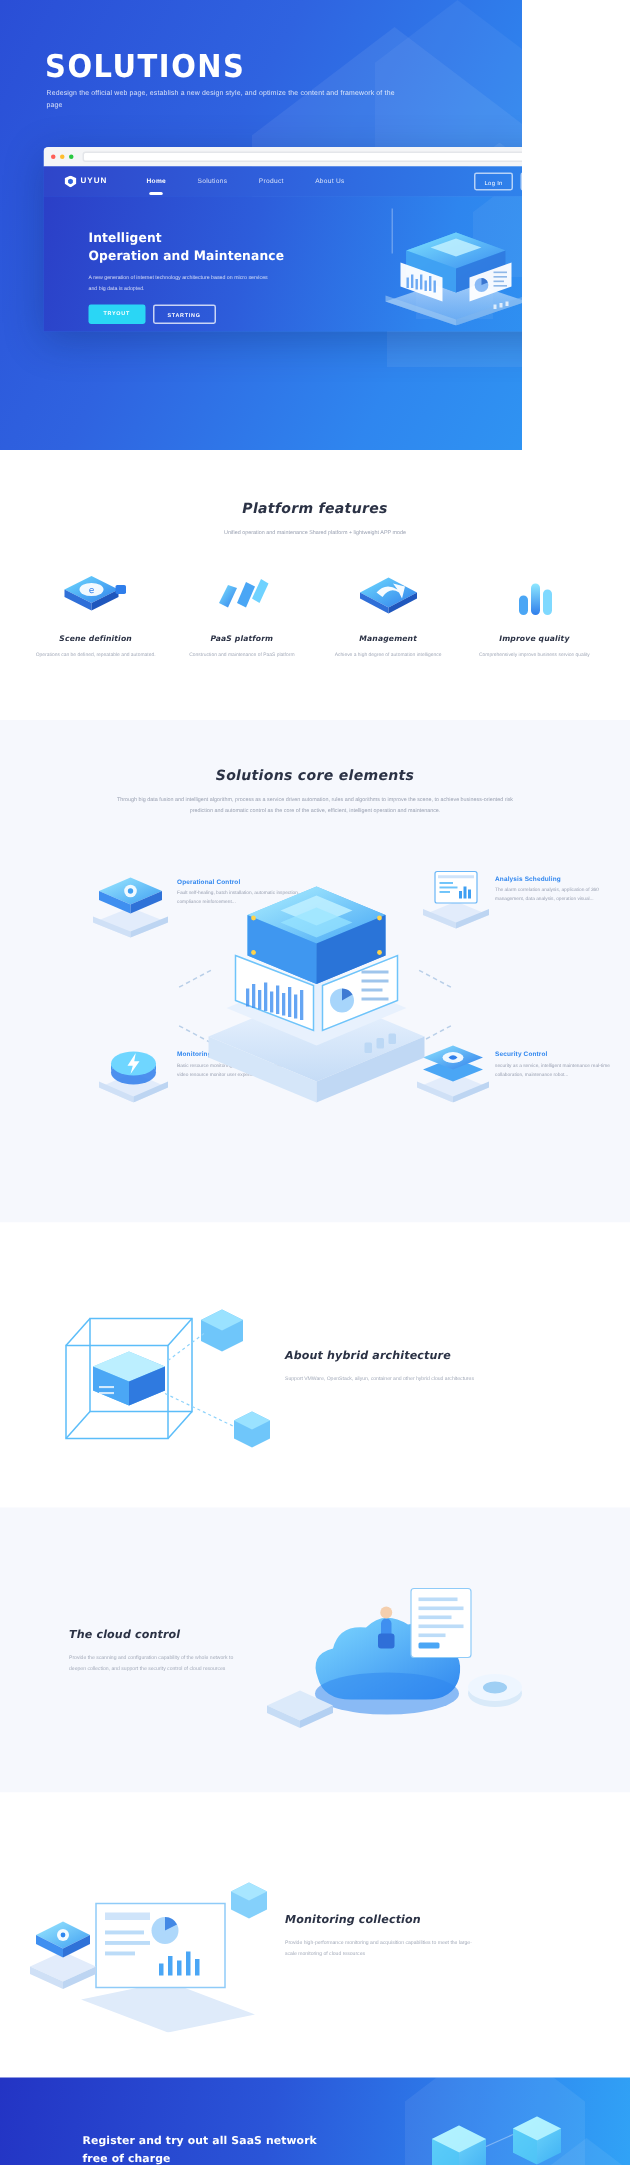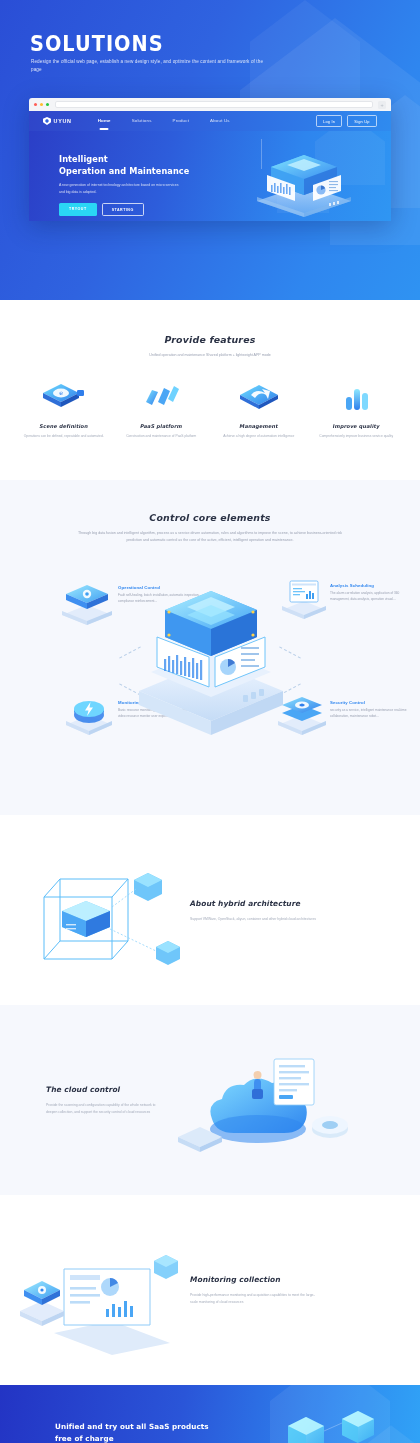--- a/index.html
+++ b/index.html
@@ -7,21 +7,21 @@
     width: 420px;
     background: #ffffff;
     font-family: "Liberation Sans", sans-serif;
     -webkit-font-smoothing: antialiased;
   }
   body { width: 420px; overflow-x: hidden; }
 
   
   .page-banner {
     position: relative;
-    width: 420px;
+    width: 348px;
     height: 300px;
     background: linear-gradient(118deg, #2a4ed6 0%, #2f63e0 40%, #2f86ef 78%, #2f93f2 100%);
     overflow: hidden;
   }
   .bg-poly { position: absolute; opacity: .10; background: #ffffff; }
   .poly-a {
     width: 190px; height: 190px; right: -10px; top: 18px;
     clip-path: polygon(50% 0%, 100% 38%, 100% 100%, 0% 100%, 0% 38%);
     opacity: .07;
   }
@@ -428,21 +428,21 @@
             <rect x="88" y="59" width="2" height="3"></rect>
             <rect x="92" y="58" width="2" height="3"></rect>
           </g>
         </svg>
       </div>
     </div>
   </div>
 </div>
 
 <section class="sect white features">
-  <div class="sect-title">Provide features</div>
+  <div class="sect-title">Platform features</div>
   <div class="sect-sub">Unified operation and maintenance Shared platform + lightweight APP mode</div>
 
   <div class="feat-row">
 
     <div class="feat">
       <div class="feat-icon">
         <svg viewBox="0 0 46 34" width="46" height="34">
           <defs>
               <linearGradient id="f1" x1="0" y1="0" x2="1" y2="1">
             <stop offset="0" stop-color="#6fdcff"></stop>
@@ -513,21 +513,21 @@
         </svg>
       </div>
       <div class="feat-name">Improve  quality</div>
       <div class="feat-desc">Comprehensively improve business service quality</div>
     </div>
 
   </div>
 </section>
 
 <section class="sect tint core">
-  <div class="sect-title">Control core elements</div>
+  <div class="sect-title">Solutions core elements</div>
   <div class="sect-sub">Through big data fusion and intelligent algorithm, process as a service driven automation, rules and algorithms to improve the scene, to achieve business-oriented risk prediction and automatic control as the core of the active, efficient, intelligent operation and maintenance.</div>
 
   <div class="core-map">
 
     <div class="dash" style="left:118px; top:95px; width:24px; transform:rotate(-28deg);"></div>
     <div class="dash" style="left:278px; top:95px; width:24px; transform:rotate(28deg);"></div>
     <div class="dash" style="left:118px; top:132px; width:24px; transform:rotate(28deg);"></div>
     <div class="dash" style="left:278px; top:132px; width:24px; transform:rotate(-28deg);"></div>
 
     <div class="cube-ic c-tl">
@@ -839,21 +839,21 @@
     <div class="row-p">Provide high-performance monitoring and acquisition capabilities to meet the large-scale monitoring of cloud resources</div>
   </div>
 </section>
 
 <section class="cta">
   <div class="cta-shape ct1"></div>
   <div class="cta-shape ct2"></div>
 
   <div class="cta-copy">
     <div class="cta-h">
-      <div>Unified and try out all SaaS products</div>
+      <div>Register and try out all SaaS network</div>
       <div>free of charge</div>
     </div>
 
   </div>
 
   <div class="cta-art">
     <svg viewBox="0 0 130 80" width="130" height="80">
       <defs>
         <linearGradient id="q1" x1="0" y1="0" x2="1" y2="1">
           <stop offset="0" stop-color="#8ff0ff" stop-opacity=".95"></stop>

